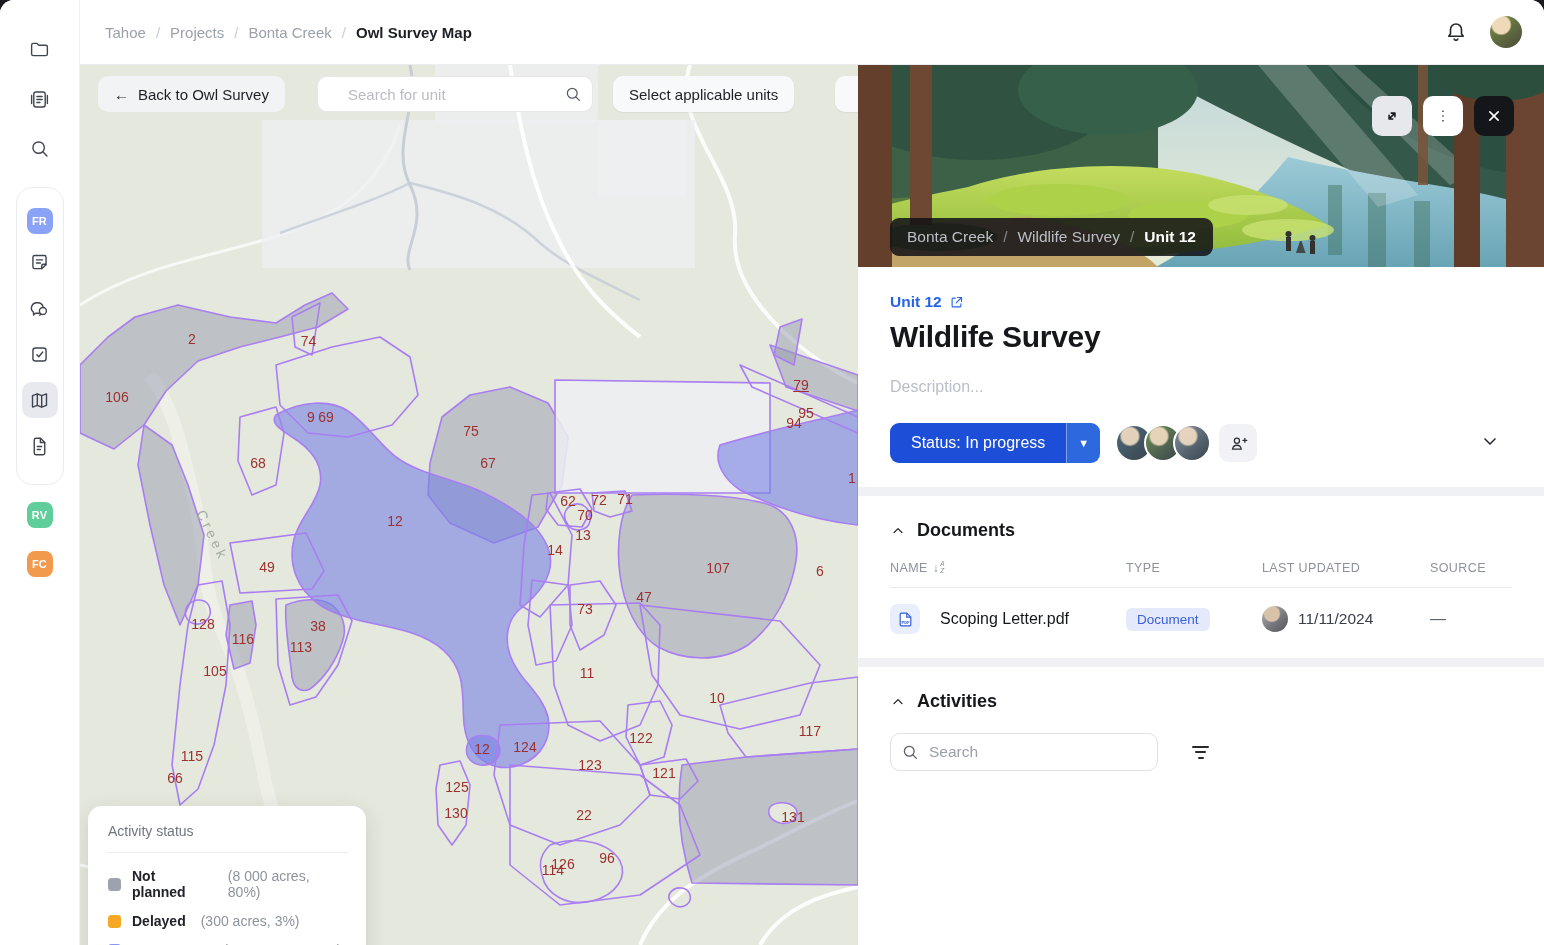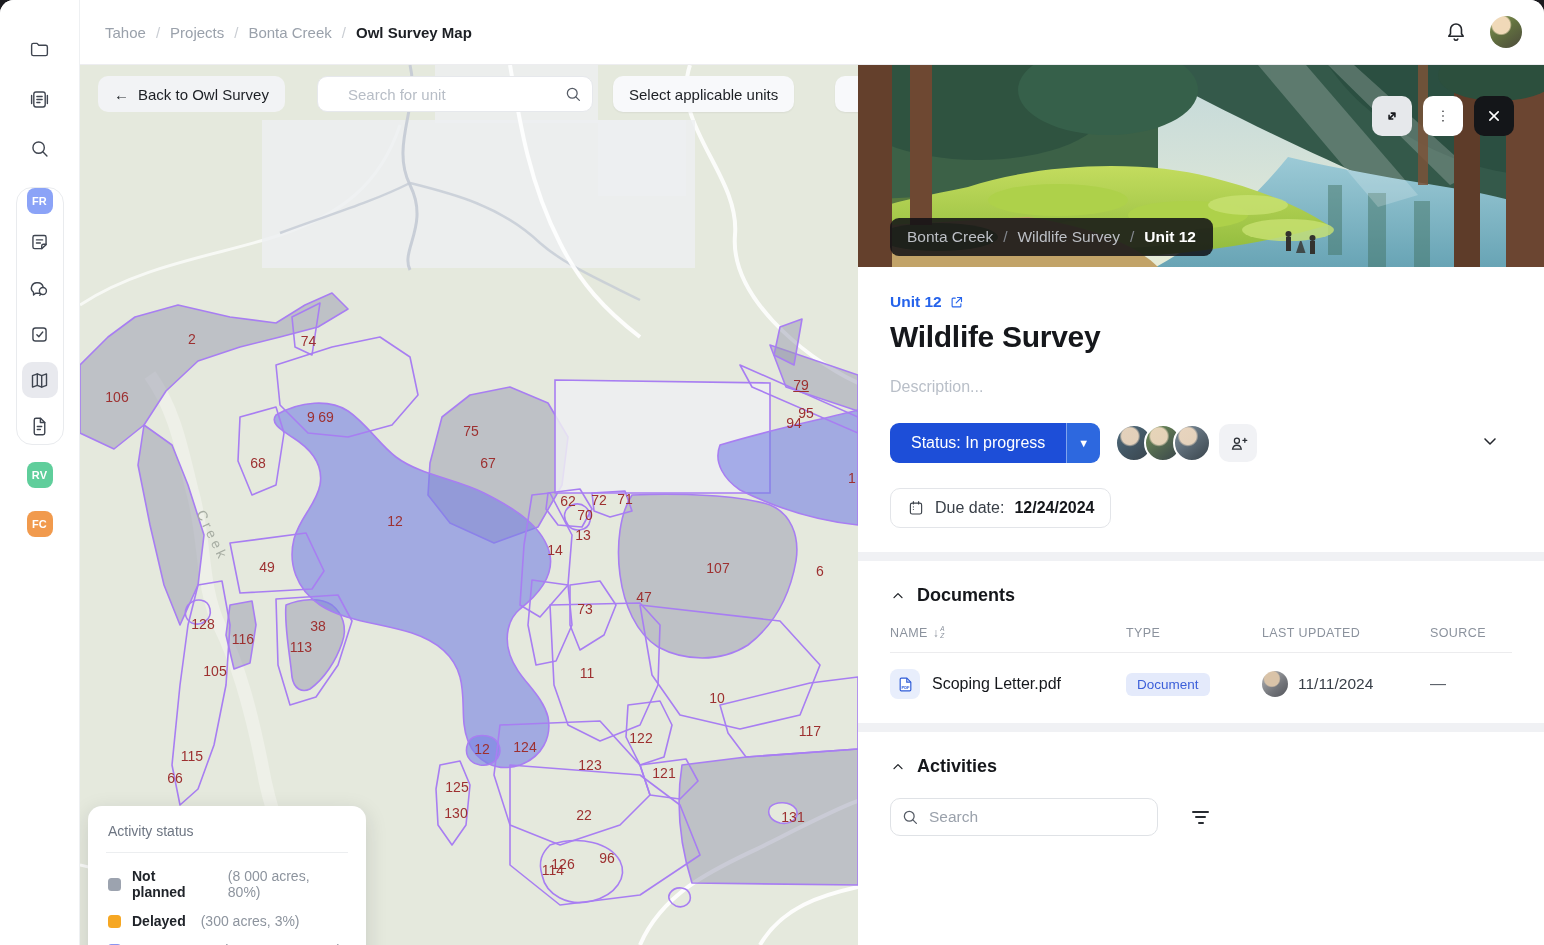--- a/index.html
+++ b/index.html
@@ -8,21 +8,21 @@
   .app { position:absolute; inset:0; background:#fff; border-radius:14px 14px 0 0; overflow:hidden; }
 
   
   .sidebar { position:absolute; left:0; top:0; width:80px; height:100%; background:#fff;
     border-right:1px solid #eef0f2; z-index:30; display:flex; flex-direction:column; align-items:center; }
   .side-ic { width:36px; height:36px; display:flex; align-items:center; justify-content:center;
     border-radius:10px; cursor:pointer; color:#3f4550; }
   .side-ic svg { width:21px; height:21px; stroke:#3f4550; stroke-width:1.6; fill:none;
     stroke-linecap:round; stroke-linejoin:round; }
   .side-ic.active { background:#e8e9ee; }
-  .side-group { border:1px solid #e9ebee; border-radius:16px; width:48px; padding:0 0;
+  .side-group { border:1px solid #e9ebee; border-radius:16px; width:48px; padding:20px 0;
     display:flex; flex-direction:column; align-items:center; gap:10px; }
   .mini-avatar { width:26px; height:26px; border-radius:8px; color:#fff; font-size:11px; font-weight:700;
     display:flex; align-items:center; justify-content:center; cursor:pointer; letter-spacing:.2px; }
 
   
   .header { position:absolute; left:80px; top:0; right:0; height:65px; background:#fff; z-index:20;
     display:flex; align-items:center; border-bottom:1px solid #ededf0; }
   .crumbs { display:flex; align-items:center; gap:10px; margin-left:25px; font-size:15px; }
   .crumb { color:#9aa1ab; cursor:pointer; }
   .crumb.active { color:#1c1f24; font-weight:600; cursor:default; }
@@ -111,21 +111,21 @@
   .section-head svg { width:16px; height:16px; stroke:#1c1f24; stroke-width:1.9; fill:none; stroke-linecap:round; stroke-linejoin:round; }
   .section-title { font-size:18px; font-weight:700; color:#15171b; }
 
   .doc-table { margin-top:20px; }
   .doc-cols { display:grid; grid-template-columns:236px 136px 168px 1fr; font-size:12.5px;
     color:#8b929d; letter-spacing:.4px; padding-bottom:12px; border-bottom:1px solid #ececee; }
   .sort-ic { display:inline-flex; align-items:center; margin-left:5px; color:#8b929d; font-size:12px; }
   .sort-az { display:inline-flex; flex-direction:column; font-size:6.5px; line-height:1.05; margin-left:1px; font-style:normal; }
   .doc-row { display:grid; grid-template-columns:236px 136px 168px 1fr; align-items:center;
     padding:16px 0; cursor:pointer; }
-  .doc-name { display:flex; align-items:center; gap:12px; font-size:16px; color:#15171b; }
+  .doc-name { display:flex; align-items:center; gap:20px; font-size:16px; color:#15171b; }
   .pdf-tile { width:30px; height:30px; border-radius:8px; background:#e8eefc; display:flex;
     align-items:center; justify-content:center; flex:none; }
   .badge { display:inline-block; background:#e4eafb; color:#3b5fd9; font-size:13.5px; font-weight:500;
     border-radius:6px; padding:4px 11px; }
   .cell-updated { display:flex; align-items:center; gap:10px; font-size:15.5px; color:#3a4049; }
   .row-avatar { width:26px; height:26px; border-radius:50%;
     background: radial-gradient(circle at 38% 30%, #d9c3a8 0 30%, rgba(0,0,0,0) 36%),
                 linear-gradient(140deg,#b8b9bb 0%, #73757a 60%, #54565c 100%); }
   .cell-source { font-size:16px; color:#595f68; }
 
@@ -492,28 +492,20 @@
               <path d="M4.5 19c.6-3.1 2.8-4.8 5.5-4.8s4.9 1.7 5.5 4.8zM17.5 8h5M20 5.5v5"></path>
           </svg>
         </button>
         <span class="collapse-caret">
           <svg viewBox="0 0 24 24">
               <path d="m6 9.5 6 6 6-6"></path>
             </svg>
         </span>
       </div>
 
-      <button class="due-btn">
-        <svg viewBox="0 0 24 24">
-          <rect x="4.5" y="5.5" width="15" height="14.5" rx="2.5"></rect>
-            <path d="M8.5 3.5v3M15.5 3.5v3M8.5 10.5h.01M8.5 14h.01"></path>
-        </svg>
-        <span class="due-label">Due date:</span>
-        <span class="due-value">12/24/2024</span>
-      </button>
 
       <div class="section-sep"></div>
 
       <div class="section-head">
         <svg viewBox="0 0 24 24">
             <path d="m6 14.5 6-6 6 6"></path>
           </svg>
         <span class="section-title">Documents</span>
       </div>
 

